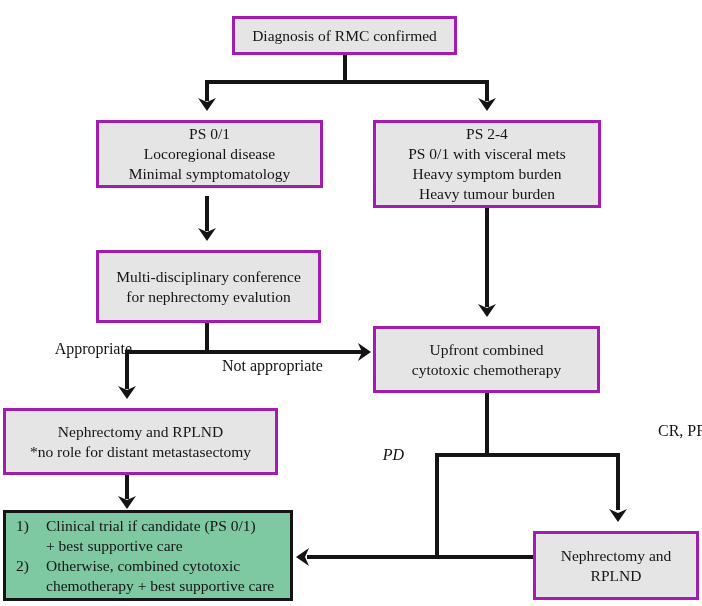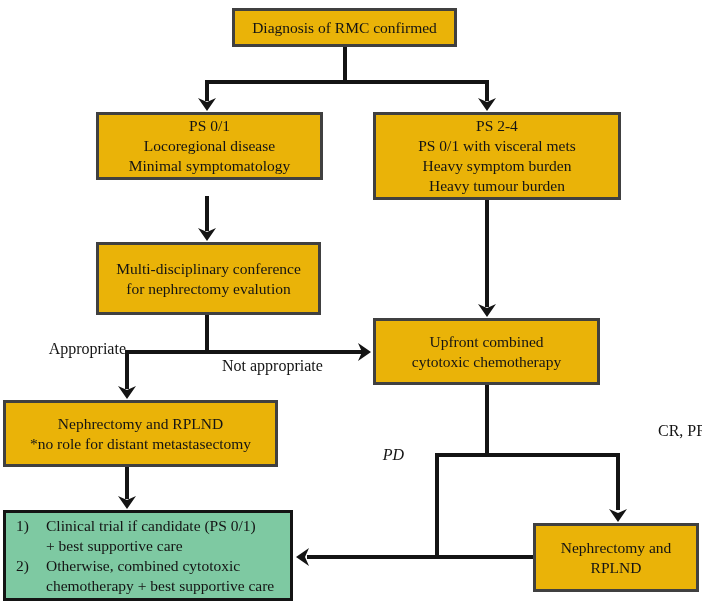--- a/index.html
+++ b/index.html
@@ -3,24 +3,24 @@
 <meta charset="utf-8">
 <style>
   html,body{margin:0;padding:0;background:#ffffff;}
   .fig{
     position:relative;width:702px;height:606px;background:#ffffff;
     font-family:"Liberation Serif", serif;color:#141414;overflow:hidden;
   }
   .edges{position:absolute;left:0;top:0;width:702px;height:606px;}
   .node{
     position:absolute;box-sizing:border-box;
-    background:#eab308;border:3px solid #404040;
+    background:#e5e5e5;border:3px solid #a21caf;
     display:flex;align-items:center;justify-content:center;
     text-align:center;white-space:pre-line;
-    font-size:15.5px;line-height:20px;
+    font-size:15.5px;line-height:20px;margin-top:8px;
   }
   .node-list{
     position:absolute;box-sizing:border-box;
     background:#7ec9a2;border:3px solid #141414;
     display:flex;flex-direction:column;justify-content:center;
     font-size:15.5px;line-height:20px;
     padding:2px 4px 2px 10px;
   }
   .node-list .item{display:flex;}
   .node-list .num{width:30px;flex:0 0 30px;}
@@ -64,21 +64,21 @@
       <polygon points="309,548 296,557 309,566 305,557"></polygon>
     </g>
   </svg>
 
   <div class="node" style="left:232px;top:8px;width:225px;height:39px;">Diagnosis of RMC confirmed</div>
 
   <div class="node" style="left:96px;top:112px;width:227px;height:68px;">PS 0/1
 Locoregional disease
 Minimal symptomatology</div>
 
-  <div class="node" style="left:373px;top:112px;width:248px;height:88px;">PS 2-4
+  <div class="node" style="left:373px;top:112px;width:228px;height:88px;">PS 2-4
 PS 0/1 with visceral mets
 Heavy symptom burden
 Heavy tumour burden</div>
 
   <div class="node" style="left:96px;top:242px;width:225px;height:73px;font-family:Liberation Serif, serif;">Multi-disciplinary conference
 for nephrectomy evalution</div>
 
   <div class="node" style="left:373px;top:318px;width:227px;height:67px;">Upfront combined
 cytotoxic chemotherapy</div>
 
@@ -94,21 +94,21 @@
     <div class="item">
       <span class="num">2)</span>
       <span class="txt">Otherwise, combined cytotoxic
 chemotherapy + best supportive care</span>
     </div>
   </div>
 
   <div class="node" style="left:533px;top:523px;width:166px;height:69px;">Nephrectomy and
 RPLND</div>
 
-  <div class="edge-label" style="left:32px;top:340px;width:94px;text-align:right;">Appropriate</div>
+  <div class="edge-label" style="left:38px;top:340px;width:94px;text-align:right;">Appropriate</div>
 
   <div class="edge-label" style="left:222px;top:357px;">Not appropriate</div>
 
   <div class="edge-label" style="left:376px;top:446px;width:35px;text-align:center;font-style:italic;">PD</div>
 
   <div class="edge-label" style="left:624px;top:422px;margin-left:34px;">CR, PR, SD</div>
 
 </div>
 
 </body></html>

